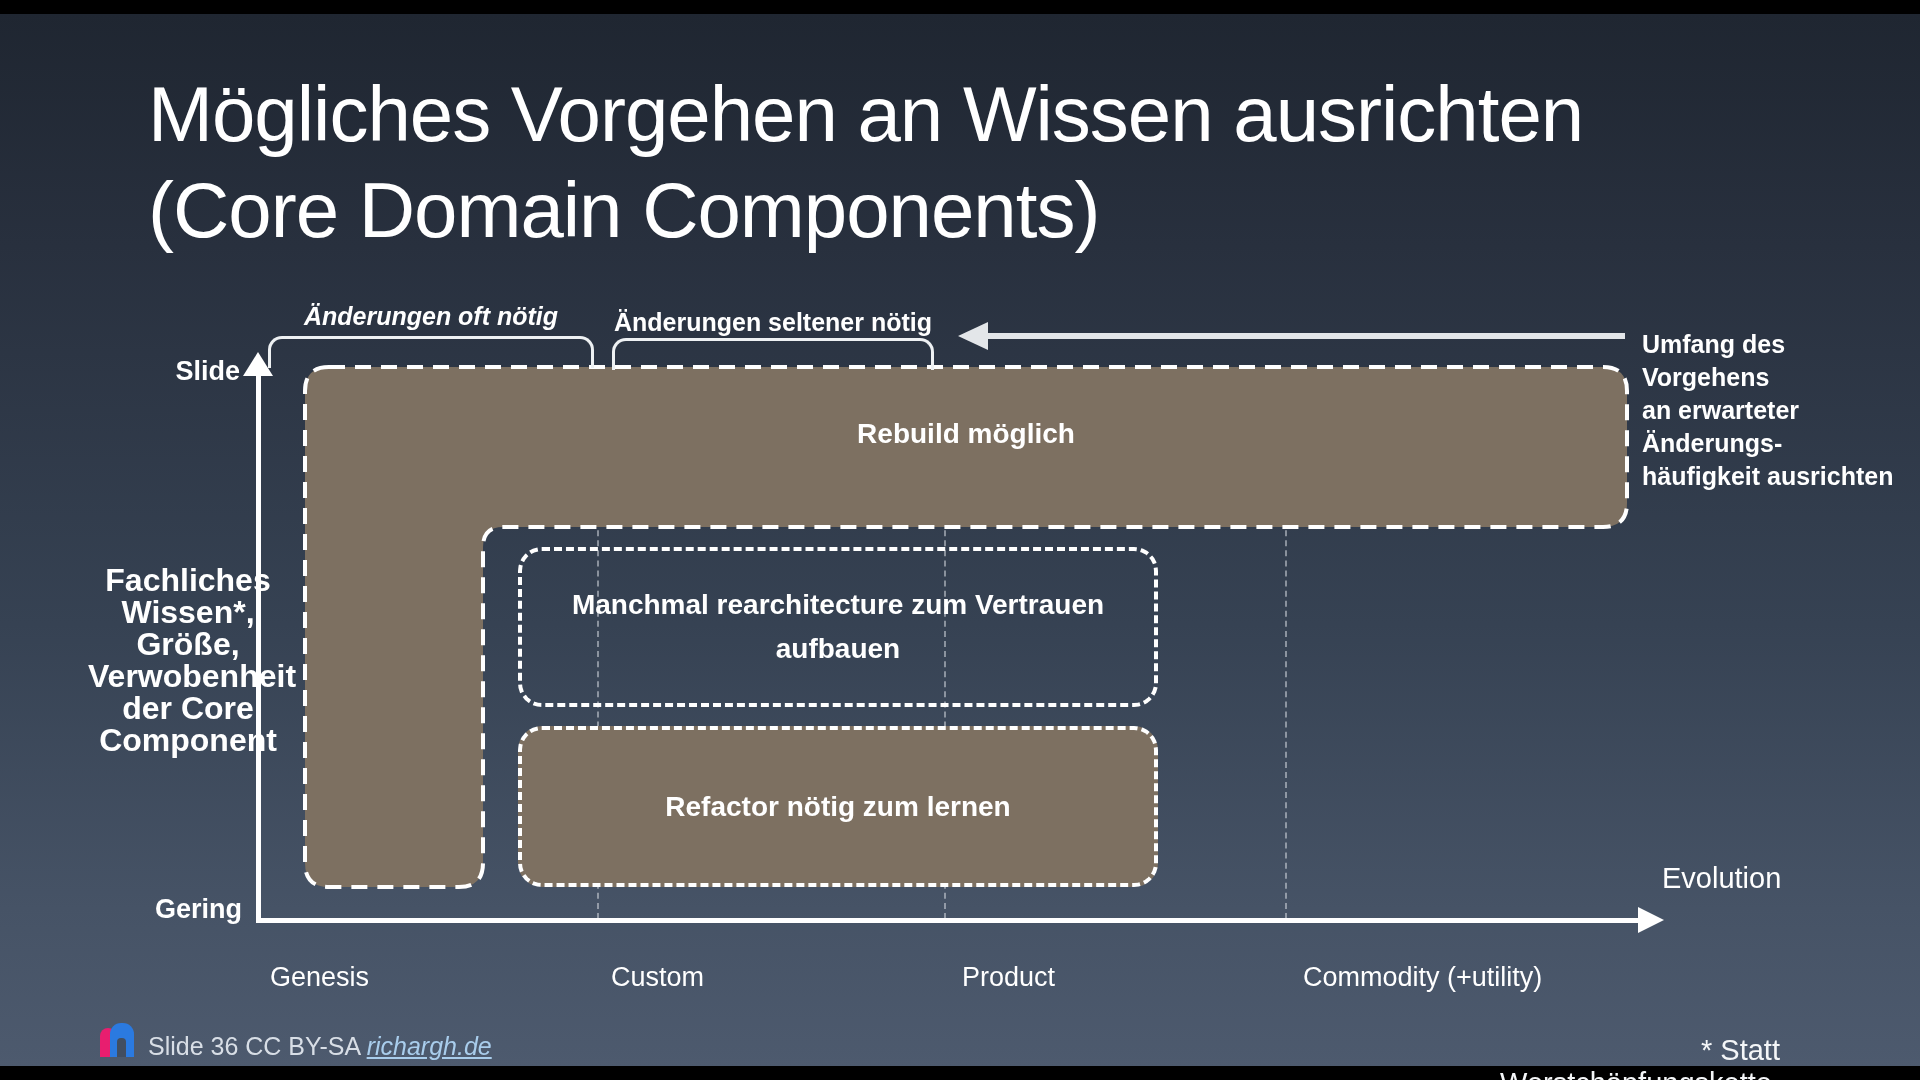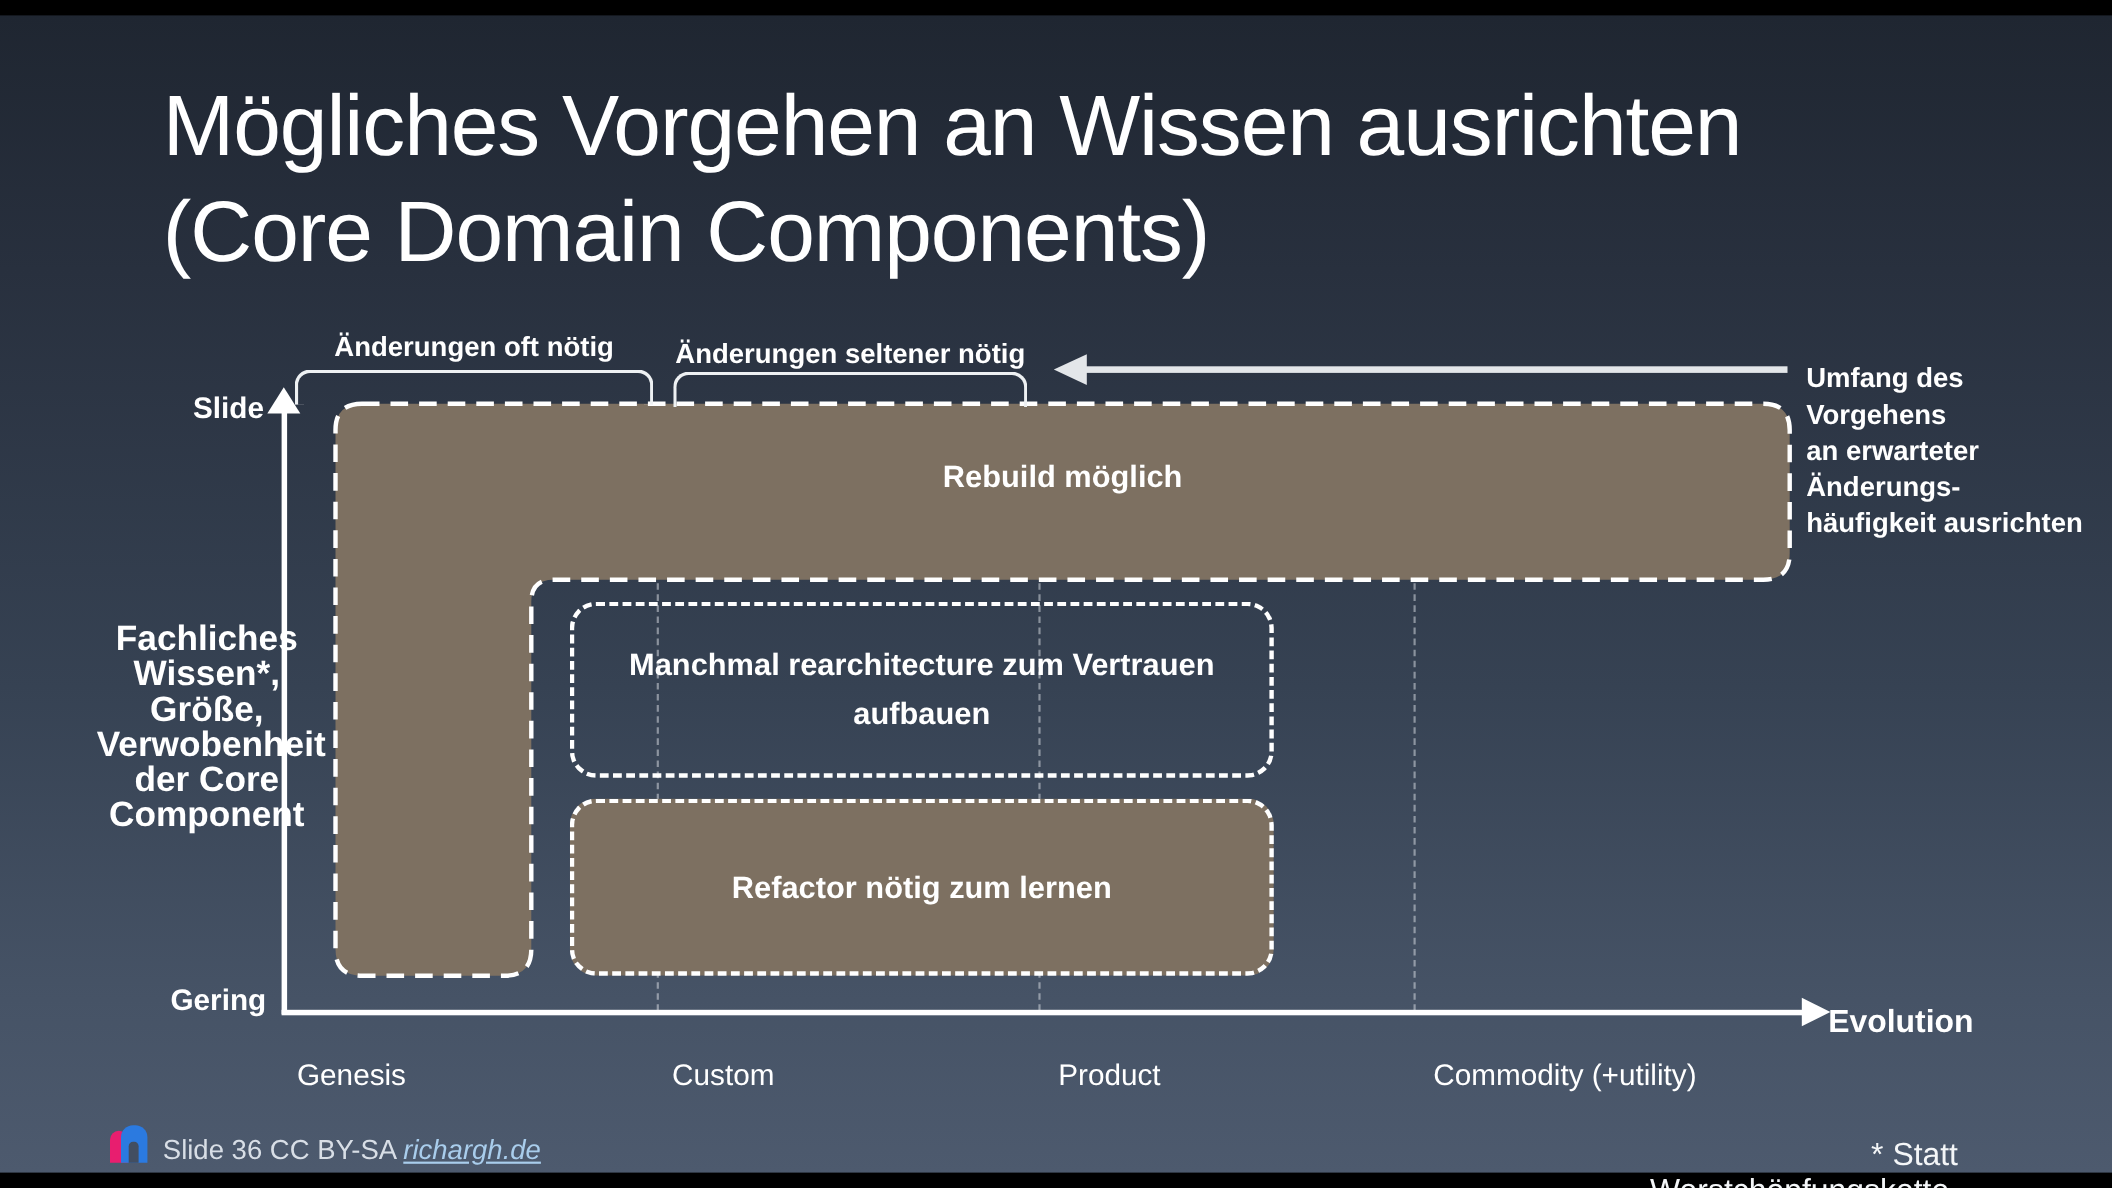--- a/index.html
+++ b/index.html
@@ -34,39 +34,39 @@
 
   .rebuild-label{left:305px;top:404px;width:1322px;text-align:center;color:#fff;
     font-weight:bold;font-size:28px;}
 
   
   .bracket{height:32px;border-top:3px solid #eef1f3;border-left:3px solid #eef1f3;
     border-right:3px solid #eef1f3;border-radius:14px 14px 0 0;box-sizing:border-box;}
   .bracket-left{left:268px;top:322px;width:326px;}
   .bracket-right{left:612px;top:324px;width:322px;}
   .bracket-label{color:#fff;font-weight:bold;font-size:25px;text-align:center;}
-  .bracket-label-left{left:268px;top:288px;width:326px;}
+  .bracket-label-left{left:268px;top:288px;width:326px;font-style:italic;}
   .bracket-label-right{left:612px;top:294px;width:322px;}
 
   
   .scope-arrow-shaft{left:986px;top:319px;width:639px;height:6px;background:#e3e6e9;}
   .scope-arrow-head{left:958px;top:308px;width:0;height:0;
     border-top:14px solid transparent;border-bottom:14px solid transparent;
     border-right:30px solid #e3e6e9;}
   .scope-note{left:1642px;top:314px;width:276px;color:#fff;font-weight:bold;
     font-size:25px;line-height:33px;}
 
   
   .lbl-hoch{left:150px;top:342px;width:90px;text-align:right;color:#fff;font-weight:bold;font-size:27px;}
   .lbl-gering{left:150px;top:880px;width:92px;text-align:right;color:#fff;font-weight:bold;font-size:27px;}
   .lbl-yaxis{left:88px;top:550px;width:200px;color:#fff;font-weight:bold;font-size:32px;line-height:32px;text-align:center;}
 
   .stage-label{top:948px;color:#fff;font-weight:normal;font-size:27px;}
   .stage-0{left:270px;} .stage-1{left:611px;} .stage-2{left:962px;text-align:right;} .stage-3{left:1303px;}
-  .lbl-evolution{left:1662px;top:899px;color:#fff;font-size:29px;font-weight:700;}
+  .lbl-evolution{left:1662px;top:848px;color:#fff;font-size:29px;font-weight:400;}
 
   
   .logo{left:100px;top:1009px;width:38px;height:34px;}
   .logo-pink{left:0;top:5px;width:16px;height:29px;border-radius:8px 8px 0 0;background:#e81e6f;}
   .logo-blue{left:10px;top:0;width:24px;height:34px;border-radius:11px 11px 0 0;background:#2b7ae0;}
   .logo-notch{left:17px;top:15px;width:9px;height:19px;border-radius:4px 4px 0 0;background:#424e61;}
   .credit{left:148px;top:1018px;color:#d8dee6;font-size:25px;}
   .credit a{color:#a9cdec;text-decoration:underline;cursor:pointer;font-style:italic;}
   .footnote{left:1460px;top:1020px;width:320px;text-align:right;color:#f4f6f8;font-size:29px;}
 

